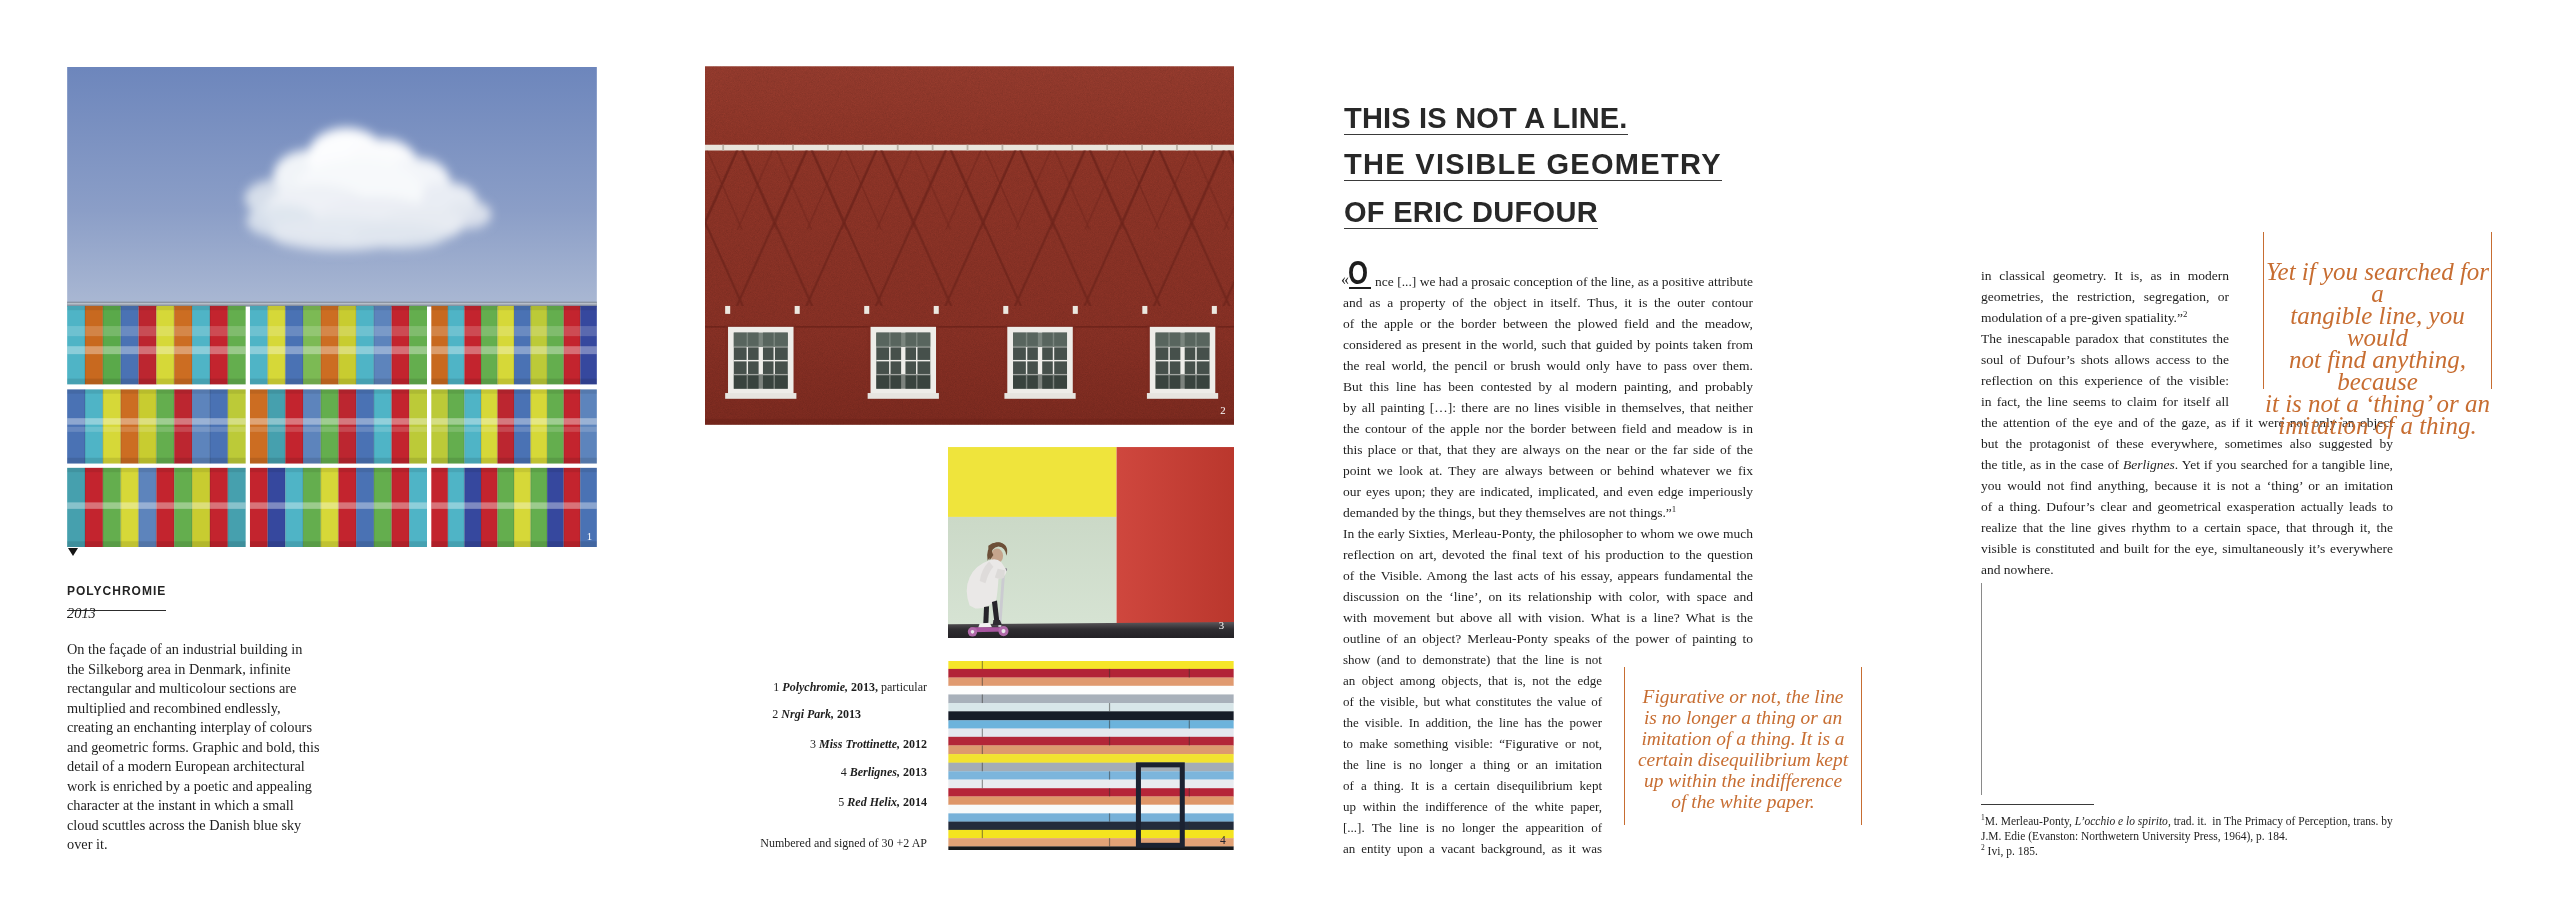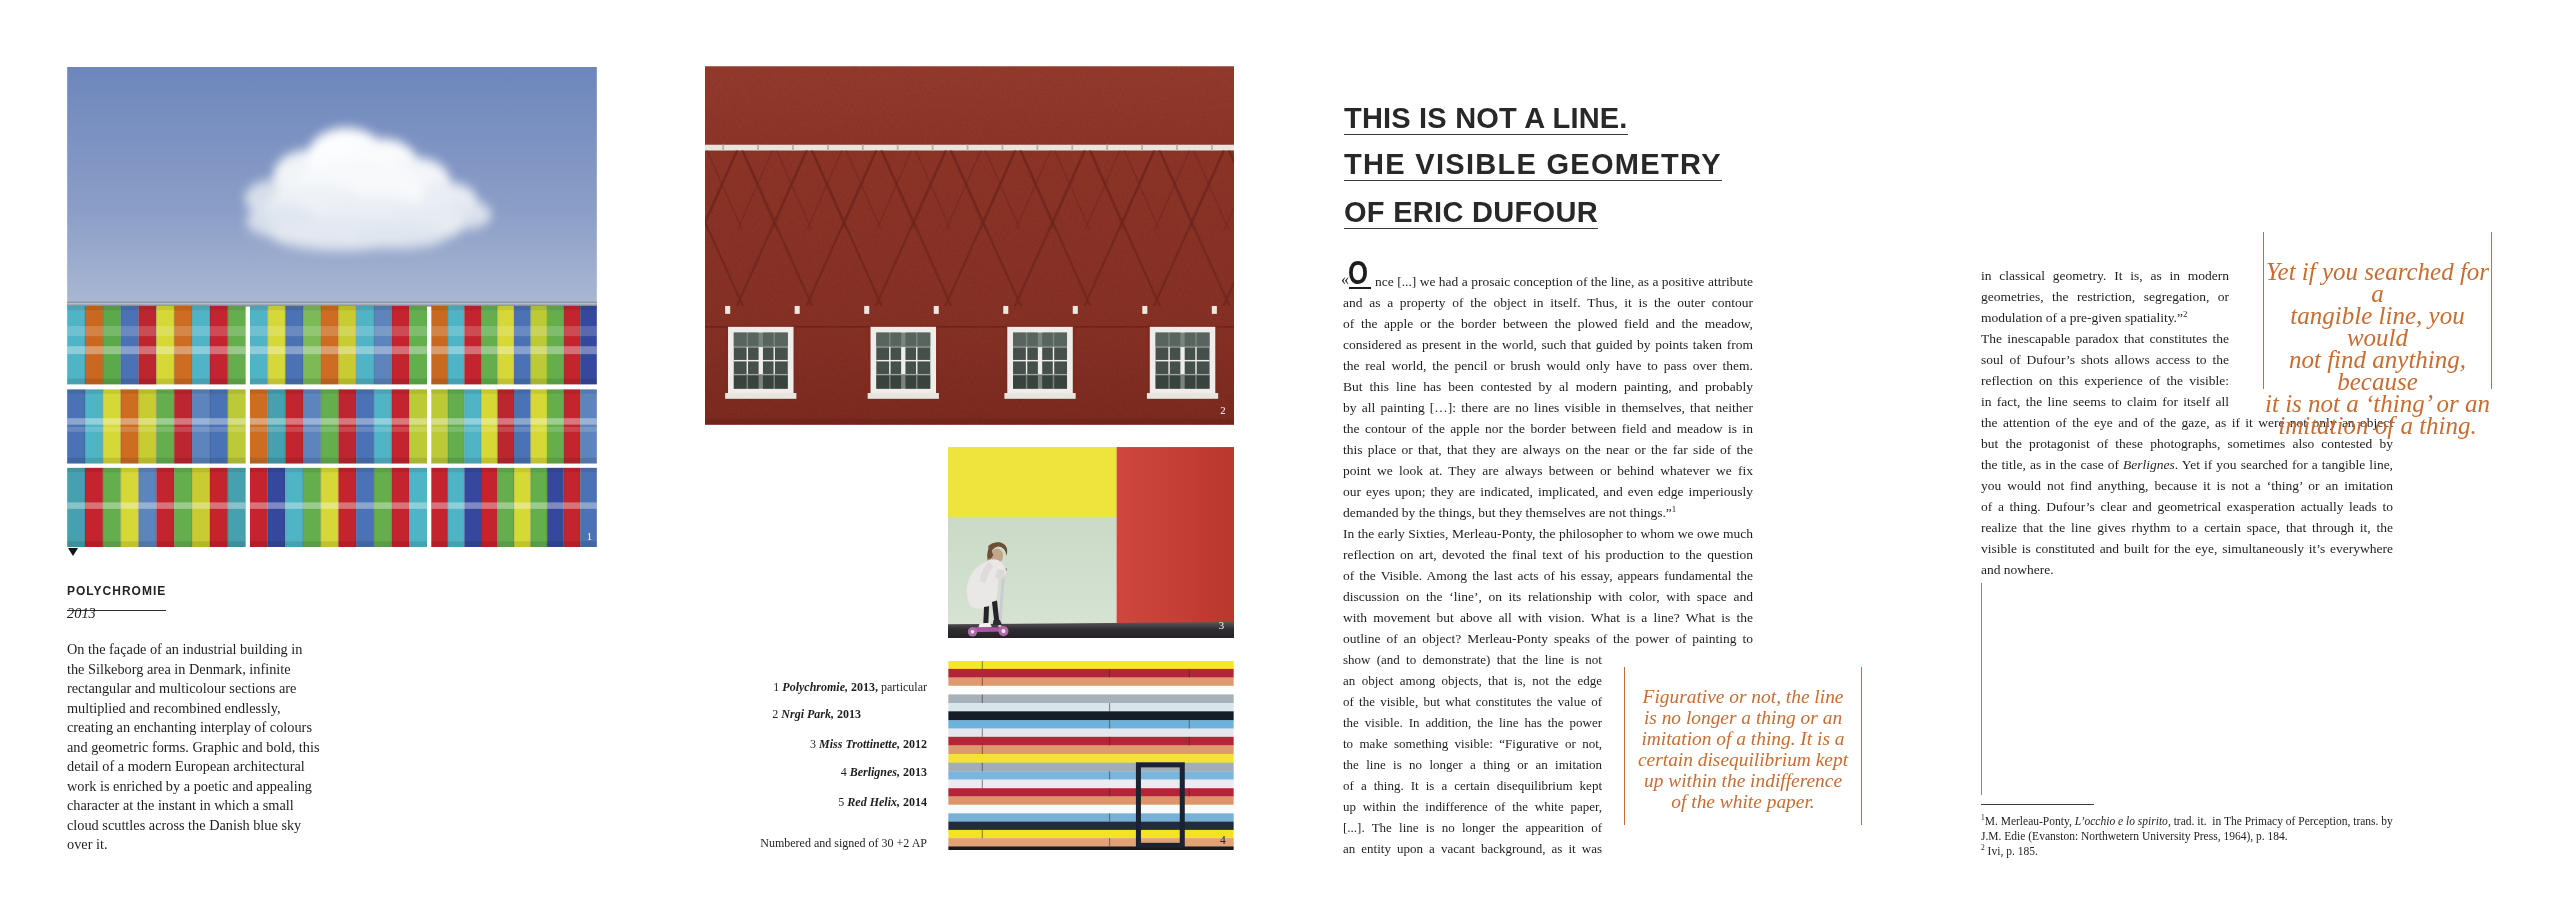--- a/index.html
+++ b/index.html
@@ -575,21 +575,21 @@
 <div class="j">geometries, the restriction, segregation, or</div>
 <div class="">modulation of a pre-given spatiality.”<sup>2</sup></div>
 <div class="j">The inescapable paradox that constitutes the</div>
 <div class="j">soul of Dufour’s shots allows access to the</div>
 <div class="j">reflection on this experience of the visible:</div>
 <div class="j">in fact, the line seems to claim for itself all</div>
 </div>
 
 <div class="abs serif" style="left:1981px;top:412px;width:412px;font-size:13.5px;line-height:21px;">
 <div class="j">the attention of the eye and of the gaze, as if it were not only an object</div>
-<div class="j">but the protagonist of these photographs, sometimes also contested by</div>
+<div class="j">but the protagonist of these everywhere, sometimes also suggested by</div>
 <div class="j">the title, as in the case of <i>Berlignes</i>. Yet if you searched for a tangible line,</div>
 <div class="j">you would not find anything, because it is not a ‘thing’ or an imitation</div>
 <div class="j">of a thing. Dufour’s clear and geometrical exasperation actually leads to</div>
 <div class="j">realize that the line gives rhythm to a certain space, that through it, the</div>
 <div class="j">visible is constituted and built for the eye, simultaneously it’s everywhere</div>
 <div class="">and nowhere.</div>
 </div>
 
 <div class="abs quote" style="left:1624px;top:667px;width:238px;height:158px;border-left:1.4px solid #c76d31;border-right:1.4px solid #c76d31;font-size:19.4px;line-height:21px;padding-top:18.7px;box-sizing:border-box;">Figurative or not, the line<br>is no longer a thing or an<br>imitation of a thing. It is a<br>certain disequilibrium kept<br>up within the indifference<br>of the white paper.</div>
 

